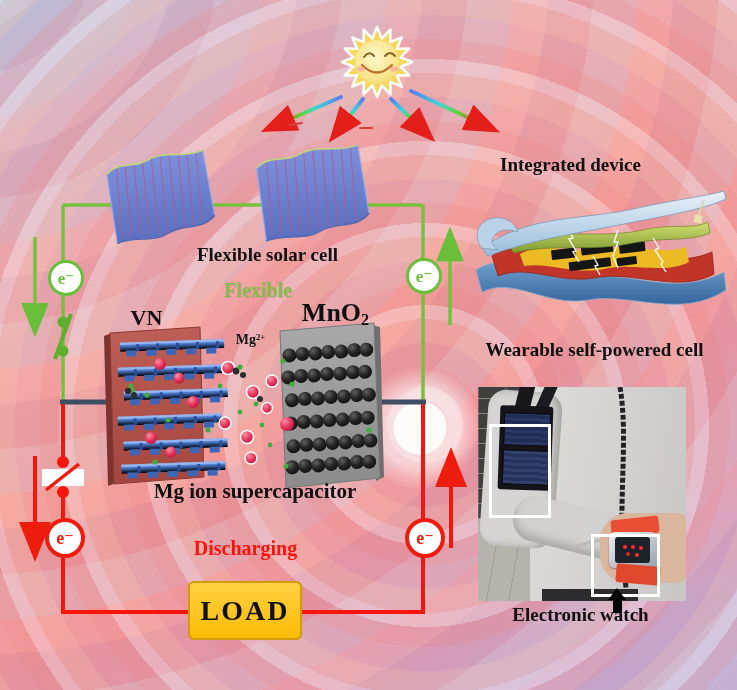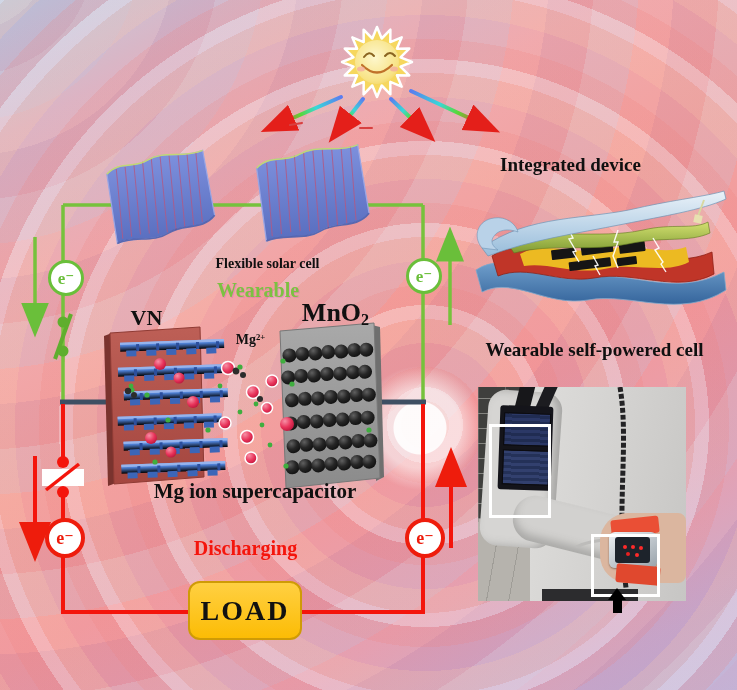--- a/index.html
+++ b/index.html
@@ -14,21 +14,21 @@
   }
   .abs{position:absolute;}
   .lbl{position:absolute; font-weight:bold; color:#101010; text-align:center; line-height:1.05;}
   .sub{font-size:.62em; vertical-align:-0.25em;}
   .sup{font-size:.62em; vertical-align:0.45em;}
   .electron{position:absolute; background:#fff; border-radius:50%; font-weight:bold;
     display:flex; align-items:center; justify-content:center;}
   .electron.green{width:30px;height:30px;border:3px solid #6abf3a;color:#6abf3a;font-size:17px;}
   .electron.red{width:32px;height:32px;border:4px solid #ee1c0c;color:#ee1c0c;font-size:18px;}
   .load-box{position:absolute; left:188px; top:581px; width:110px; height:55px;
-    background:linear-gradient(180deg,#ffd042,#fcbc05); border:2px solid #cf9b06; border-radius:12px;
+    background:linear-gradient(180deg,#ffd042,#fcbc05); border:2px solid #cf9b06; border-radius:6px;
     display:flex; align-items:center; justify-content:center;
     font-weight:bold; font-size:28px; letter-spacing:2px; color:#111;}
   
   .photo{position:absolute; left:478px; top:387px; width:208px; height:214px; overflow:hidden; background:#d8d8d6;}
   .brick{position:absolute; left:0; top:0; width:82px; height:132px; background:#3f3f3d;
     background-image:
       repeating-linear-gradient(0deg, rgba(150,150,145,.8) 0 1px, transparent 1px 15px),
       repeating-linear-gradient(90deg, rgba(130,130,125,.55) 0 1px, transparent 1px 27px);}
   .pavement{position:absolute; left:0; top:132px; width:82px; height:82px; background:#b6b3ad;
     background-image:repeating-linear-gradient(100deg, rgba(90,90,85,.25) 0 1px, transparent 1px 22px);}
@@ -352,33 +352,34 @@
   <div class="electron green" style="left:406px; top:258px;">
     <span>e⁻</span>
     </div>
   <div class="electron red" style="left:45px; top:518px;">
     <span>e⁻</span>
     </div>
   <div class="electron red" style="left:405px; top:518px;">
     <span>e⁻</span>
     </div>
 
-  <div class="lbl" style="left:150px; top:245px; width:235px; font-size:14px;margin-top:12px;">Flexible solar cell</div>
-  <div class="lbl" style="left:178px; top:280px; width:160px; font-size:20px; color:#7cc142; text-shadow:1px 1px 0 rgba(215,90,200,.35);">Wearable</div>
+  <div class="lbl" style="left:150px; top:245px; width:235px; font-size:19px;">Flexible solar cell</div>
+  <div class="lbl" style="left:178px; top:280px; width:160px; font-size:20px; color:#7cc142; text-shadow:1px 1px 0 rgba(215,90,200,.35);">Flexible</div>
   <div class="lbl" style="left:114px; top:306px; width:65px; font-size:22px;">VN</div>
   <div class="lbl" style="left:293px; top:299px; width:85px; font-size:26px;">
     <span>MnO</span><span class="sub">2</span>
   </div>
   <div class="lbl" style="left:213px; top:333px; width:75px; font-size:14px;">
     <span>Mg</span><span class="sup">2+</span>
   </div>
   <div class="lbl" style="left:120px; top:480px; width:270px; font-size:21px;">Mg ion supercapacitor</div>
   <div class="lbl" style="left:468px; top:155px; width:205px; font-size:19px;">Integrated device</div>
   <div class="lbl" style="left:168px; top:538px; width:155px; font-size:20px; color:#f4150c; text-shadow:1px 1px 0 rgba(255,160,160,.5);">Discharging</div>
   <div class="lbl" style="left:452px; top:340px; width:285px; font-size:19px;">Wearable self-powered cell</div>
+  <div class="lbl" style="left:478px; top:605px; width:205px; font-size:19px;">Electronic watch</div>
 
   <div class="load-box">
     <span>LOAD</span>
   </div>
 
   <div class="photo">
     <div class="brick"></div>
     <div class="pavement"></div>
     <div class="jacket"></div>
     <div class="upper-arm"></div>

